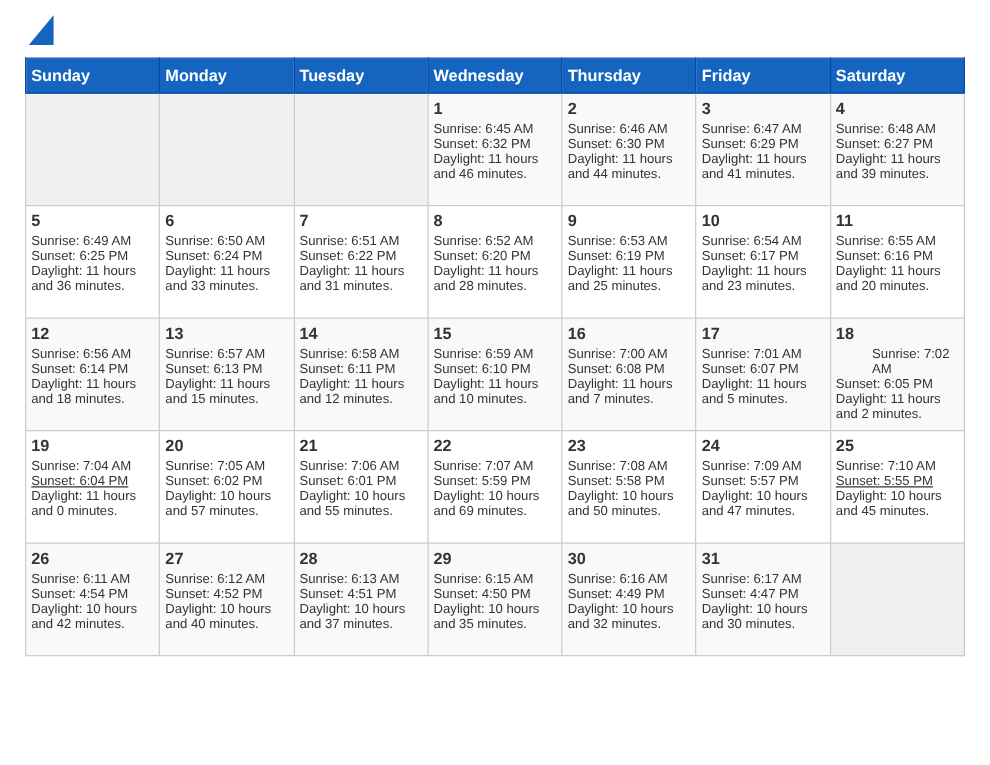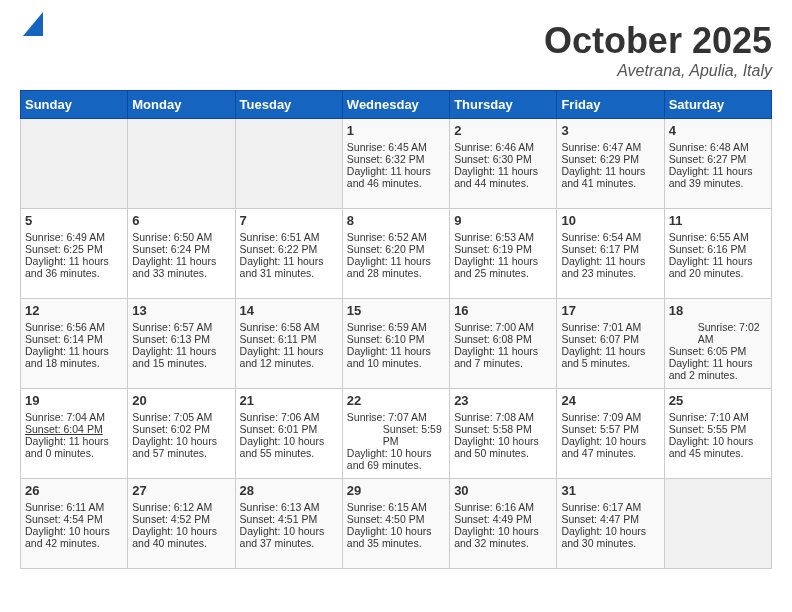--- a/index.html
+++ b/index.html
@@ -82,24 +82,20 @@
 <div class="header">
   <div class="logo">
     <div>
       <div style="display:flex;align-items:center;">
         <svg width="20" height="24" viewBox="0 0 20 24" style="margin-left:3px;margin-top:-8px;">
           <polygon points="0,24 20,24 20,0" fill="#1565c0"></polygon>
         </svg>
       </div>
     </div>
   </div>
-  <div class="title-block">
-    <div class="month-title">October 2025</div>
-    <div class="location">Avetrana, Apulia, Italy</div>
-  </div>
 </div>
 
 <table>
   <thead>
     <tr>
     <th>Sunday</th>
         <th>Monday</th>
         <th>Tuesday</th>
         <th>Wednesday</th>
         <th>Thursday</th>
@@ -240,39 +236,39 @@
         </td>
         <td>
           <span class="day-number">21</span>
           <span style="display: block;">Sunrise: 7:06 AM</span>
           <span style="display: block;">Sunset: 6:01 PM</span>
           <span style="display: block;">Daylight: 10 hours and 55 minutes.</span>
         </td>
         <td>
           <span class="day-number">22</span>
           <span style="display: block;">Sunrise: 7:07 AM</span>
-          <span style="display: block; margin-left: 36px;">Sunset: 5:59 PM</span>
+          <span style="display: block;">Sunset: 5:59 PM</span>
           <span style="display: block;">Daylight: 10 hours and 69 minutes.</span>
         </td>
         <td>
           <span class="day-number">23</span>
           <span style="display: block;">Sunrise: 7:08 AM</span>
           <span style="display: block;">Sunset: 5:58 PM</span>
           <span style="display: block;">Daylight: 10 hours and 50 minutes.</span>
         </td>
         <td>
           <span class="day-number">24</span>
           <span style="display: block;">Sunrise: 7:09 AM</span>
           <span style="display: block;">Sunset: 5:57 PM</span>
           <span style="display: block;">Daylight: 10 hours and 47 minutes.</span>
         </td>
         <td>
           <span class="day-number">25</span>
           <span style="display: block;">Sunrise: 7:10 AM</span>
-          <span style="display: block;">Sunset: 5:55 PM</span>
+          <span style="display: block; text-decoration: underline;">Sunset: 5:55 PM</span>
           <span style="display: block;">Daylight: 10 hours and 45 minutes.</span>
         </td>
       </tr>
       <tr>
         <td>
           <span class="day-number">26</span>
           <span style="display: block;">Sunrise: 6:11 AM</span>
           <span style="display: block;">Sunset: 4:54 PM</span>
           <span style="display: block;">Daylight: 10 hours and 42 minutes.</span>
         </td>

